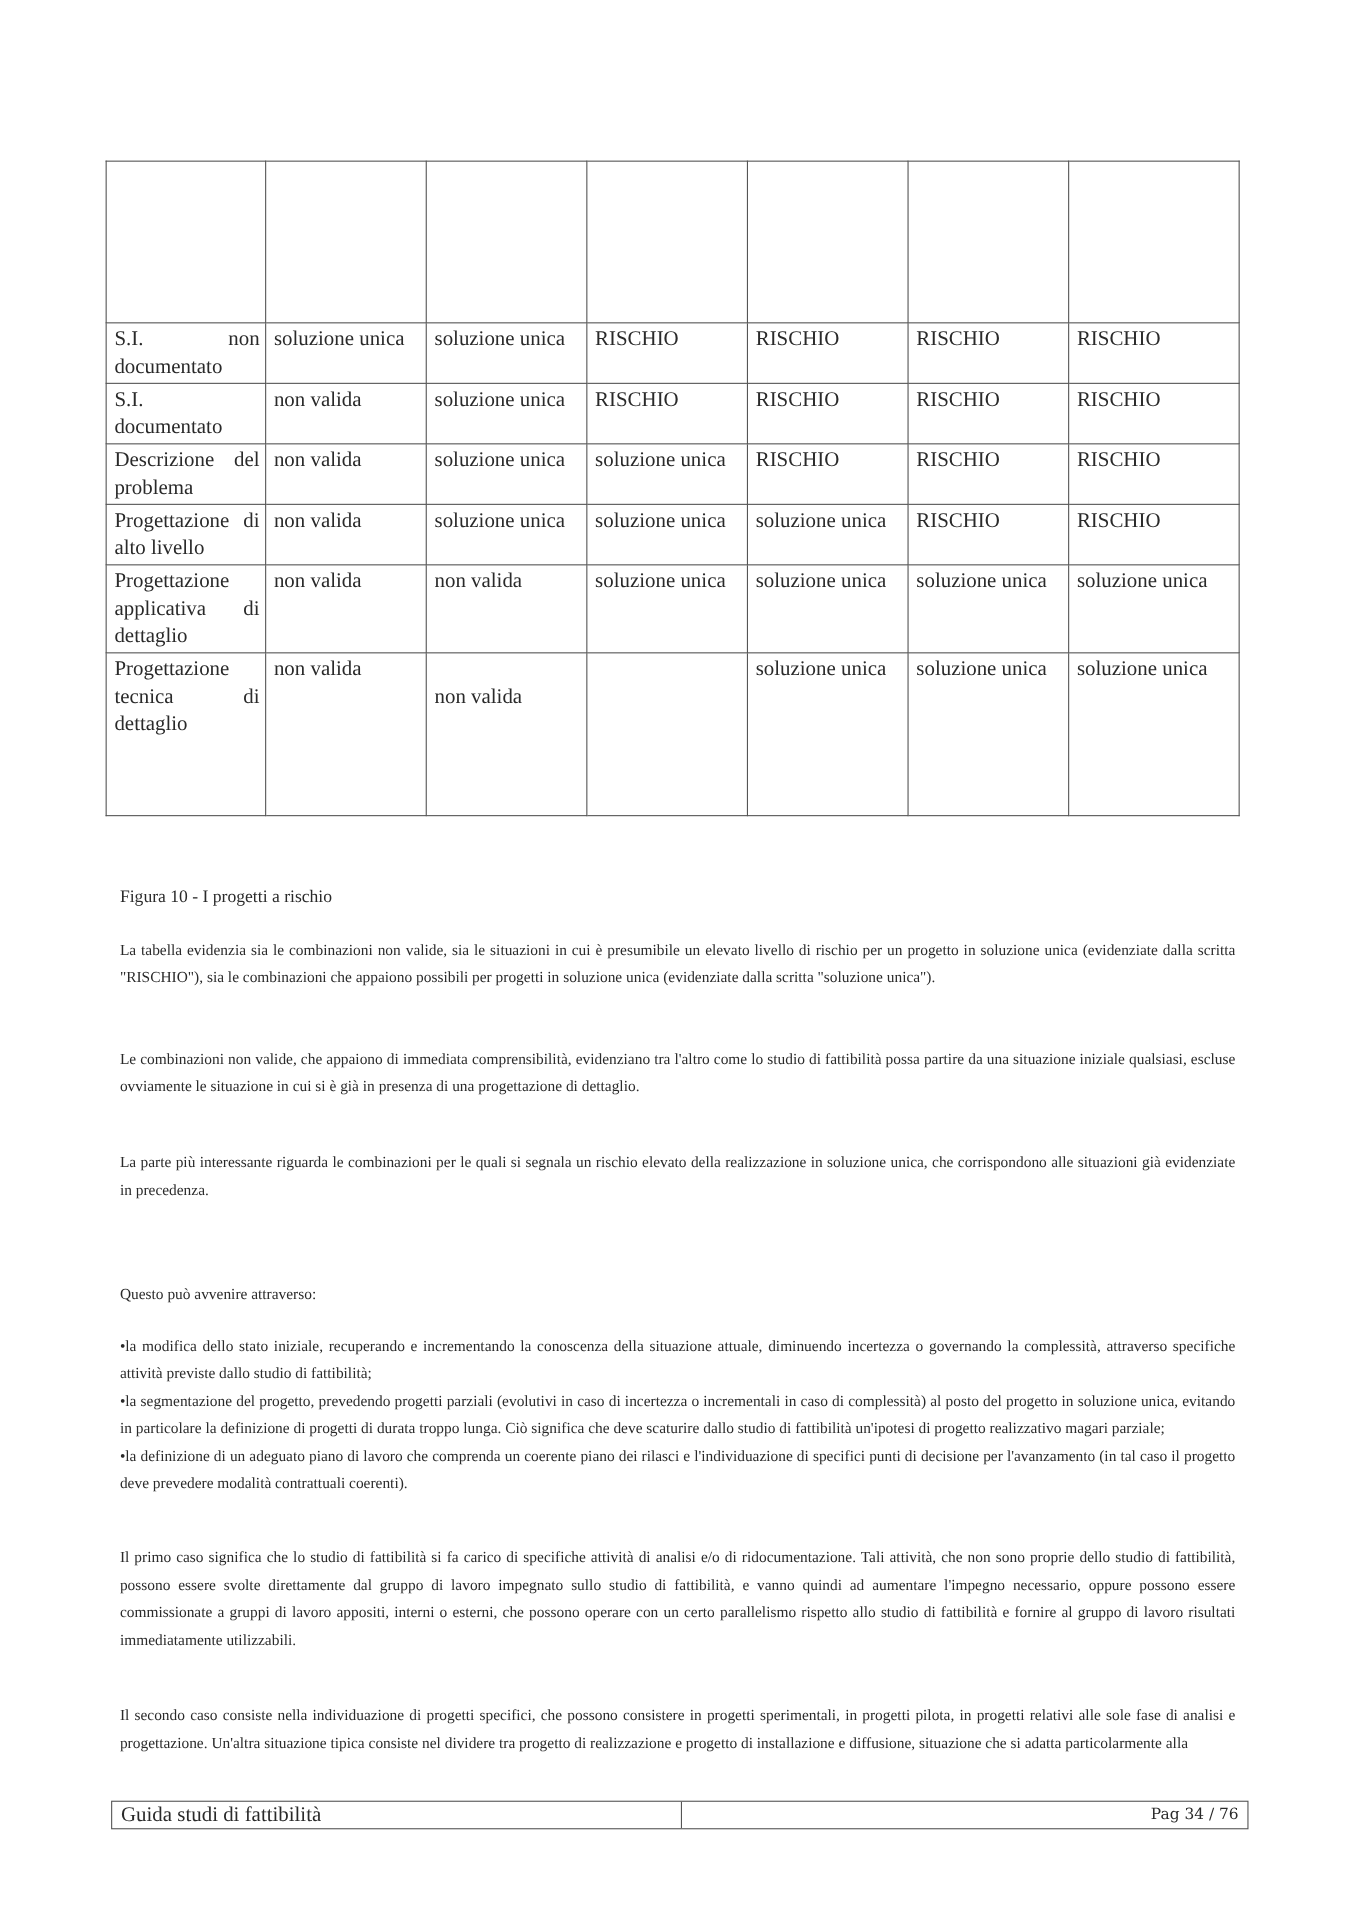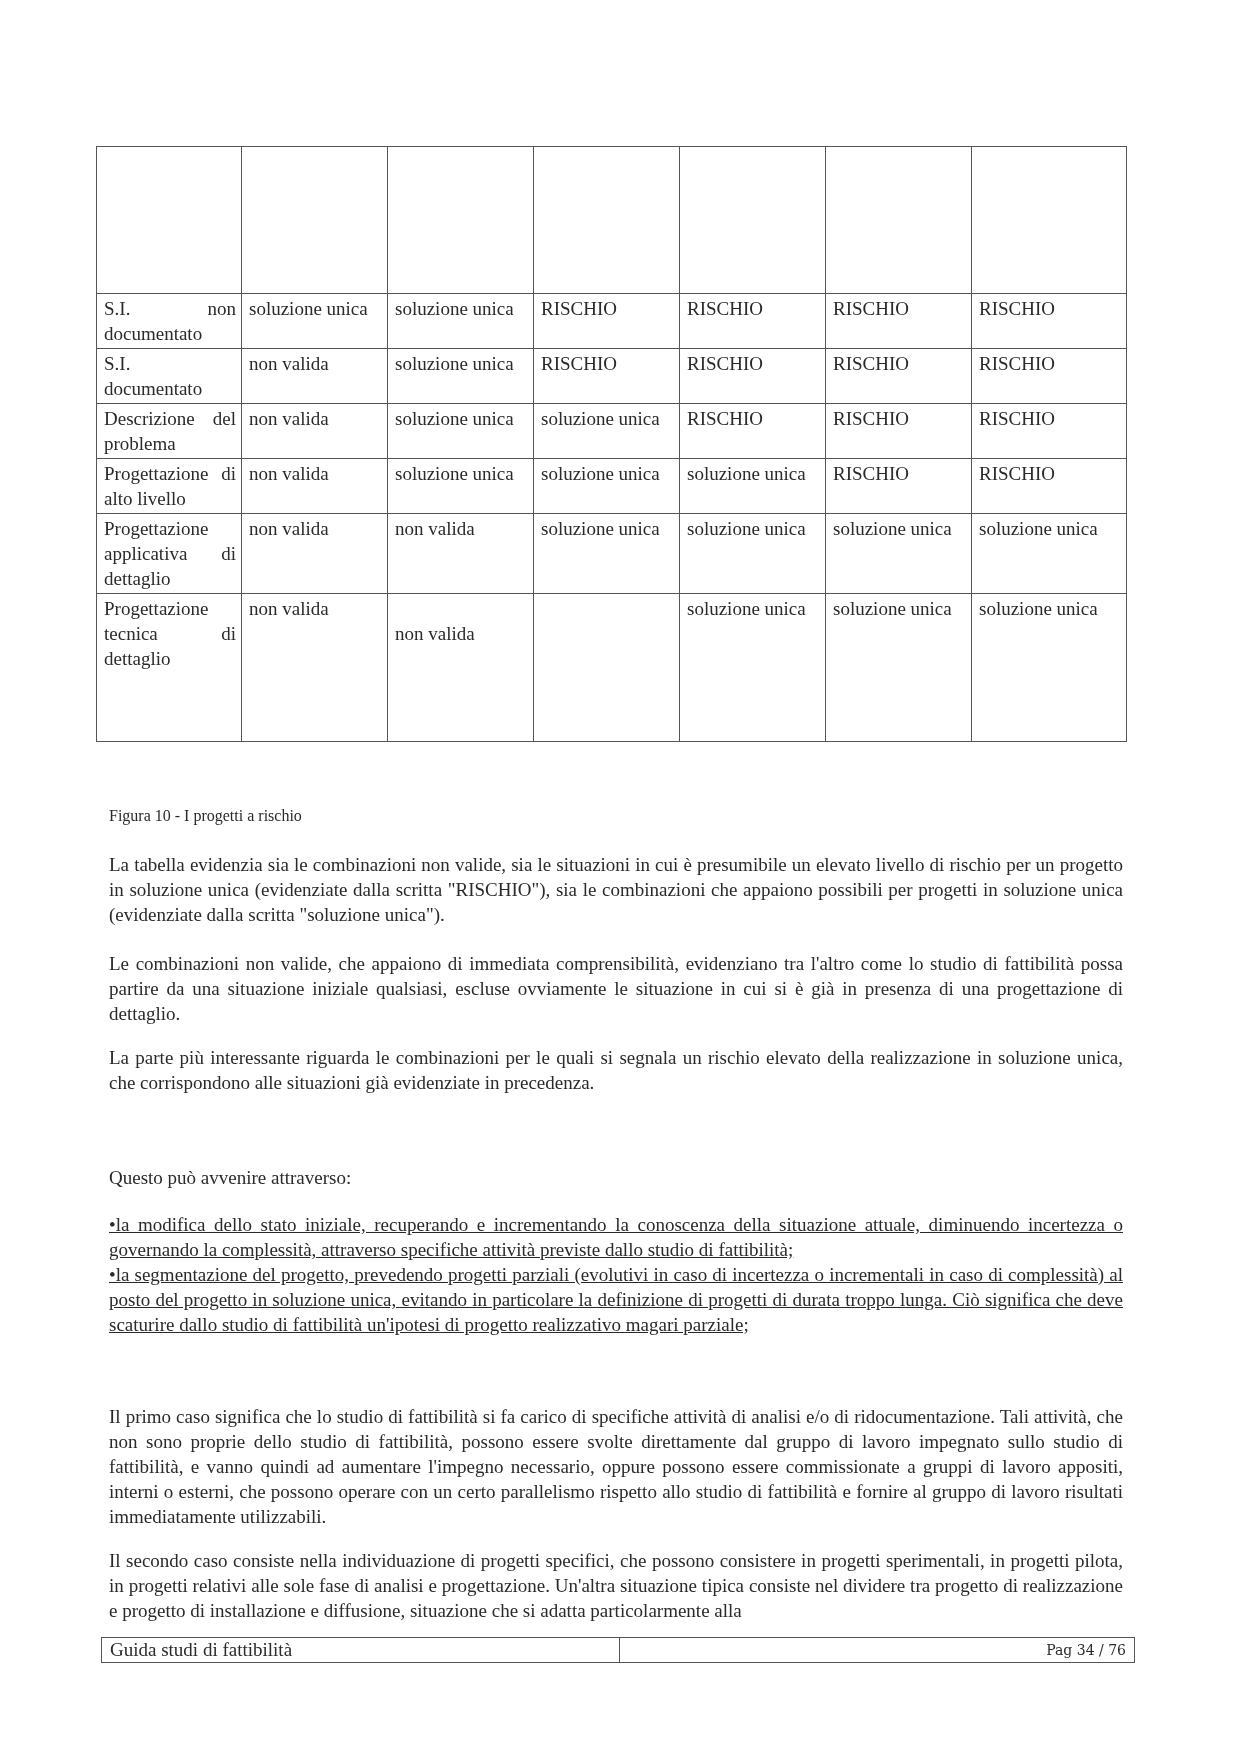--- a/index.html
+++ b/index.html
@@ -32,25 +32,25 @@
   .risk-table tr.r4 td { height: 45px; }
   .risk-table tr.r5 td { height: 70px; }
   .risk-table tr.r6 td { height: 118px; }
   .risk-table tr.r7 td { height: 22px; }
   .risk-table td.mid { padding-top: 27px; }
   .justify-two { display: flex; justify-content: space-between; }
 
   
   .body-text {
     position: absolute; left: 109px; width: 1014px;
-    font-size: 19px; line-height: 25px; text-align: justify; color: #2a2a2a;
+    font-size: 14px; line-height: 25px; text-align: justify; color: #2a2a2a;
     margin: 0;
   }
   .caption { position: absolute; left: 109px; top: 807px; font-size: 16px; margin: 0; }
-  .bullets { list-style: none; padding: 0; margin: 0; text-decoration: underline; }
+  .bullets { list-style: none; padding: 0; margin: 0; }
   .bullets li { margin: 0; }
 
   
   .footer {
     position: absolute; left: 101px; top: 1637px; width: 1032px; height: 24px;
     border: 1.5px solid #555; display: flex; font-size: 19px; line-height: 24px;
   }
   .footer .f-left { width: 518px; border-right: 1.5px solid #555; padding-left: 8px; box-sizing: border-box; }
   .footer .f-right { flex: 1; text-align: right; padding-right: 8px; font-family: "DejaVu Serif", serif; font-size: 14px; }
 </style>
@@ -162,20 +162,21 @@
   <p class="caption">Figura 10 - I progetti a rischio</p>
 
   <p class="body-text" style="top:852px">La tabella evidenzia sia le combinazioni non valide, sia le situazioni in cui è presumibile un elevato livello di rischio per un progetto in soluzione unica (evidenziate dalla scritta "RISCHIO"), sia le combinazioni che appaiono possibili per progetti in soluzione unica (evidenziate dalla scritta "soluzione unica").</p>
   <p class="body-text" style="top:951px">Le combinazioni non valide, che appaiono di immediata comprensibilità, evidenziano tra l'altro come lo studio di fattibilità possa partire da una situazione iniziale qualsiasi, escluse ovviamente le situazione in cui si è già in presenza di una progettazione di dettaglio.</p>
   <p class="body-text" style="top:1045px">La parte più interessante riguarda le combinazioni per le quali si segnala un rischio elevato della realizzazione in soluzione unica, che corrispondono alle situazioni già evidenziate in precedenza.</p>
   <p class="body-text" style="top:1165px">Questo può avvenire attraverso:</p>
 
   <ul class="body-text bullets" style="top:1212px">
     <li>•la modifica dello stato iniziale, recuperando e incrementando la conoscenza della situazione attuale, diminuendo incertezza o governando la complessità, attraverso specifiche attività previste dallo studio di fattibilità;</li>
     <li>•la segmentazione del progetto, prevedendo progetti parziali (evolutivi in caso di incertezza o incrementali in caso di complessità) al posto del progetto in soluzione unica, evitando in particolare la definizione di progetti di durata troppo lunga. Ciò significa che deve scaturire dallo studio di fattibilità un'ipotesi di progetto realizzativo magari parziale;</li>
+    <li>•la definizione di un adeguato piano di lavoro che comprenda un coerente piano dei rilasci e l'individuazione di specifici punti di decisione per l'avanzamento (in tal caso il progetto deve prevedere modalità contrattuali coerenti).</li>
   </ul>
 
   <p class="body-text" style="top:1404px">Il primo caso significa che lo studio di fattibilità si fa carico di specifiche attività di analisi e/o di ridocumentazione. Tali attività, che non sono proprie dello studio di fattibilità, possono essere svolte direttamente dal gruppo di lavoro impegnato sullo studio di fattibilità, e vanno quindi ad aumentare l'impegno necessario, oppure possono essere commissionate a gruppi di lavoro appositi, interni o esterni, che possono operare con un certo parallelismo rispetto allo studio di fattibilità e fornire al gruppo di lavoro risultati immediatamente utilizzabili.</p>
   <p class="body-text" style="top:1548px">Il secondo caso consiste nella individuazione di progetti specifici, che possono consistere in progetti sperimentali, in progetti pilota, in progetti relativi alle sole fase di analisi e progettazione. Un'altra situazione tipica consiste nel dividere tra progetto di realizzazione e progetto di installazione e diffusione, situazione che si adatta particolarmente alla</p>
 
   <div class="footer">
     <div class="f-left">Guida studi di fattibilità</div>
     <div class="f-right">Pag 34 / 76</div>
   </div>
 </div>

